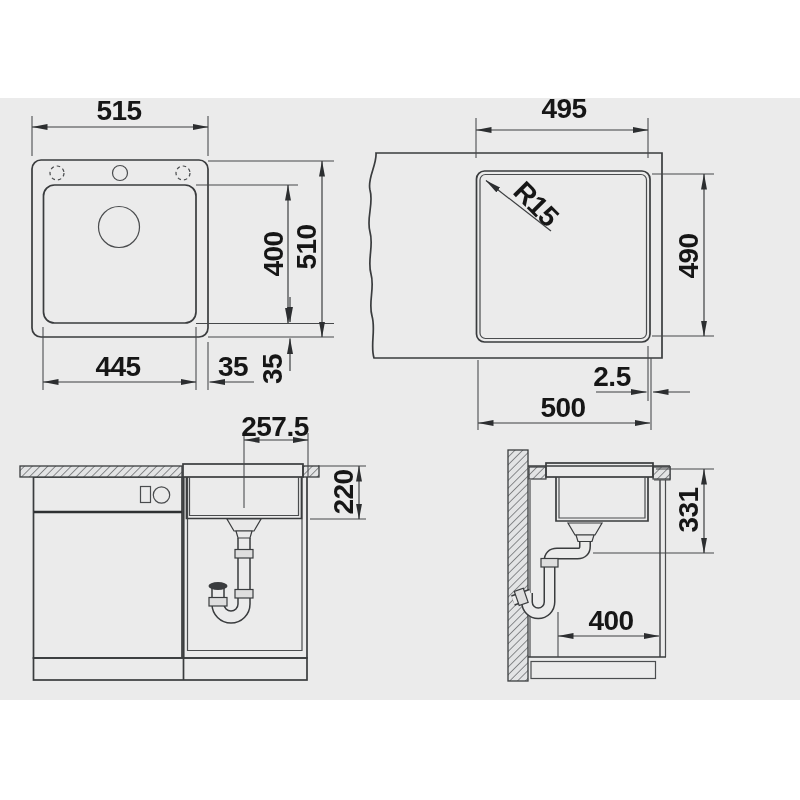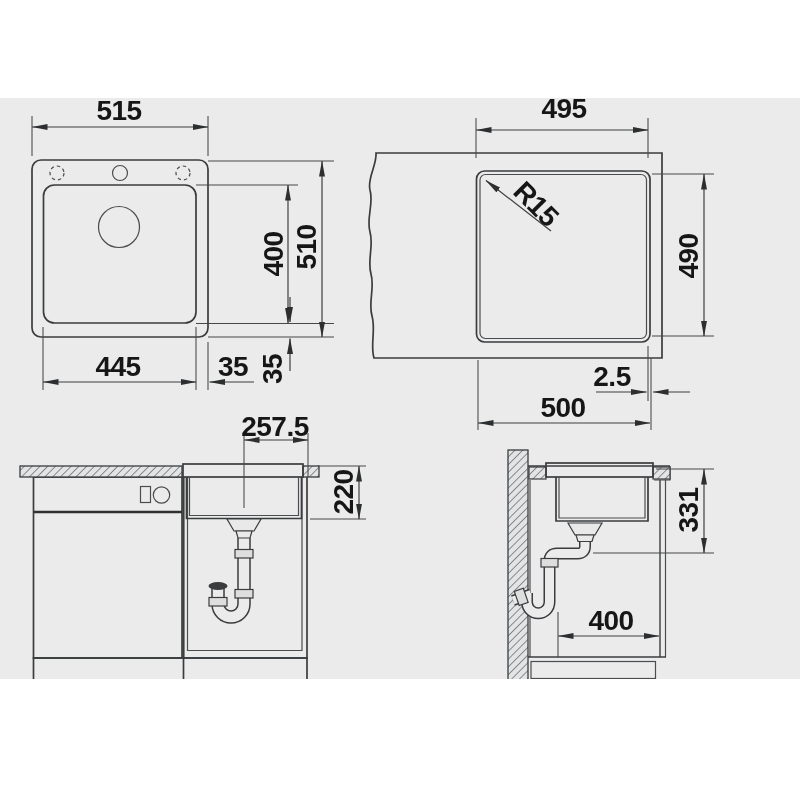--- a/index.html
+++ b/index.html
@@ -1,16 +1,16 @@
 <!DOCTYPE html>
 <html><head>
 <meta charset="utf-8">
 <style>
   html,body{margin:0;padding:0;background:#ffffff;}
-  .stage{width:800px;height:679px;position:relative;background:#ffffff;}
+  .stage{width:800px;height:800px;position:relative;background:#ffffff;}
   svg{display:block;}
   .dimtext{
     font-family:"Liberation Sans", sans-serif;
     font-weight:bold;
     font-size:28px;
     fill:#161616;
     text-anchor:middle;
     dominant-baseline:central;
     letter-spacing:-0.5px;
   }

